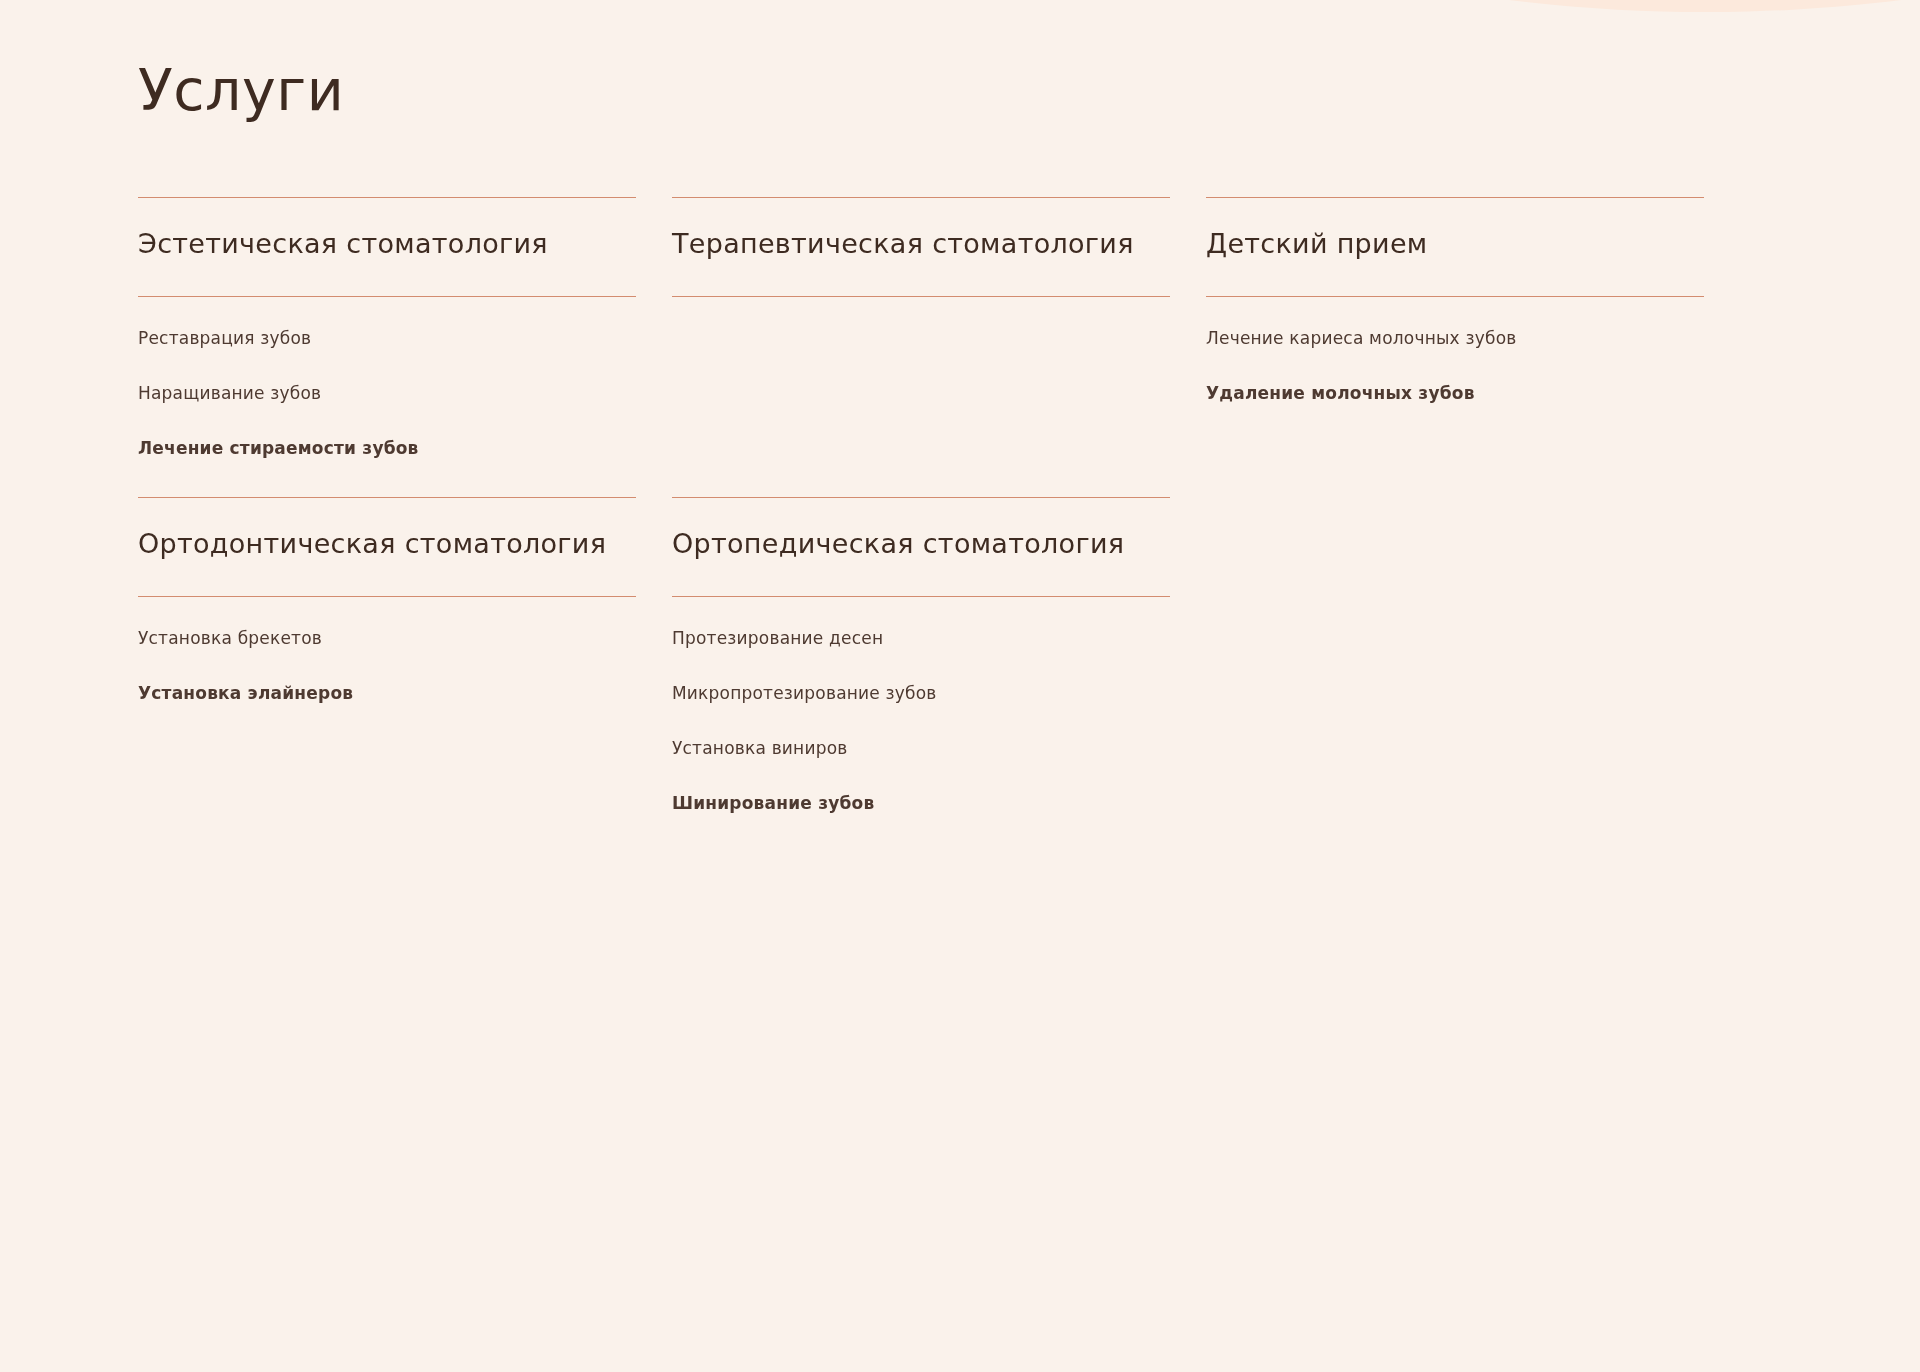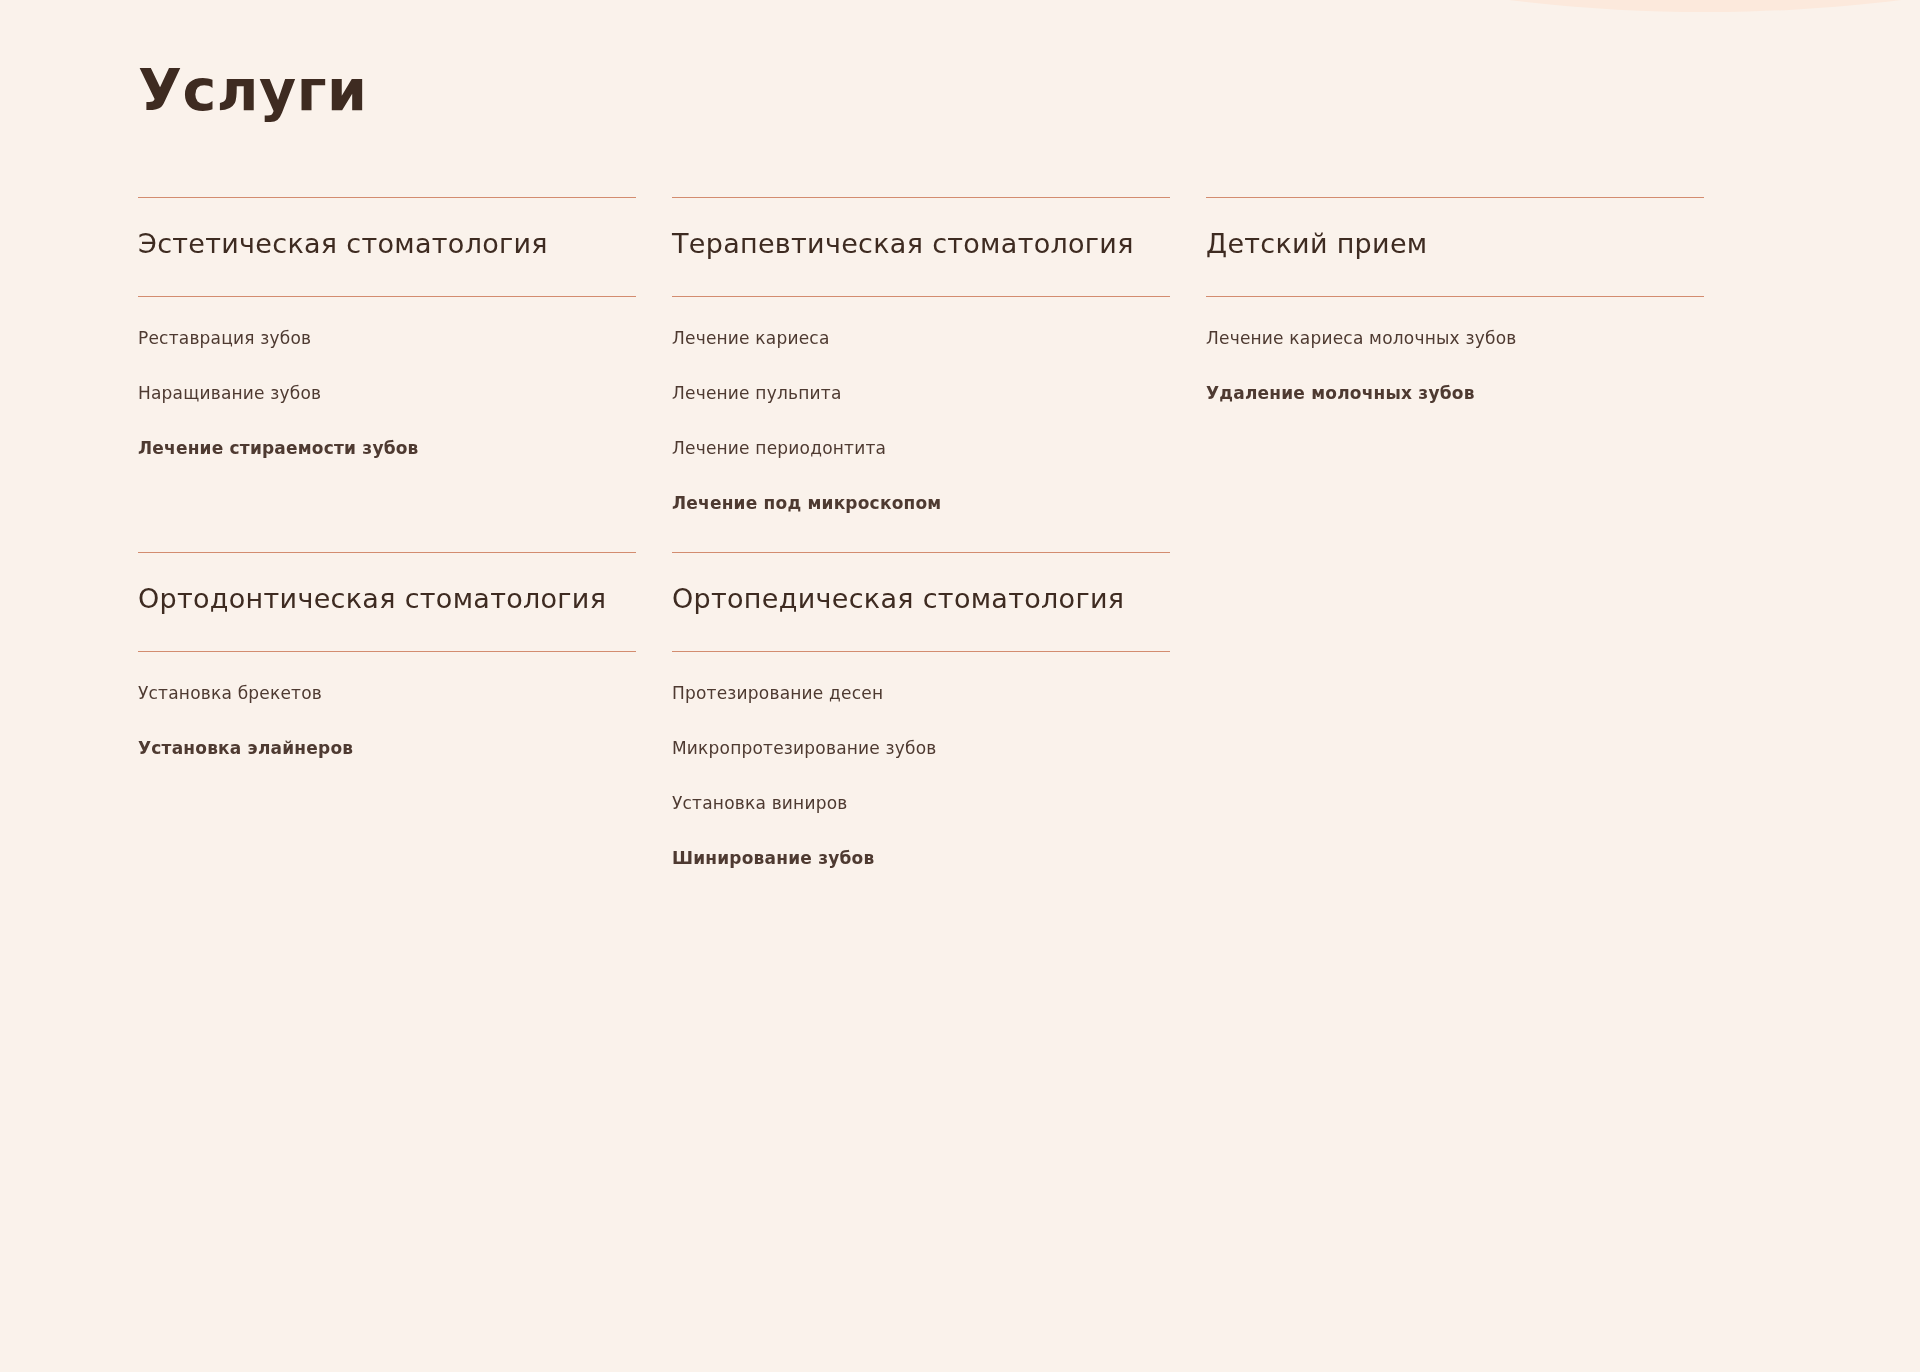--- a/index.html
+++ b/index.html
@@ -27,21 +27,21 @@
     background:var(--decor);
     pointer-events:none;
   }
   .content{
     position:relative;
     padding:58px 216px 0 138px;
   }
   h1.page-title{
     font-size:57px;
     line-height:64px;
-    font-weight:700;
+    font-weight:400;
     color:var(--heading);
     letter-spacing:0.5px;
   }
   .services-grid{
     margin-top:75px;
     display:grid;
     grid-template-columns:repeat(3,1fr);
     column-gap:51px;
     row-gap:81px;
     align-items:stretch;
@@ -92,27 +92,20 @@
     <li>Реставрация зубов</li>
           <li>Наращивание зубов</li>
           <li>Лечение стираемости зубов</li>
         </ul>
   </article>
 
   <article class="card">
     <div class="rule"></div>
     <h2 class="cat-title">Терапевтическая стоматология</h2>
     <div class="rule"></div>
-    <ul class="items">
-
-    <li>Лечение кариеса</li>
-          <li>Лечение пульпита</li>
-          <li>Лечение периодонтита</li>
-          <li>Лечение под микроскопом</li>
-        </ul>
   </article>
 
 
   <article class="card">
     <div class="rule"></div>
     <h2 class="cat-title">Детский прием</h2>
     <div class="rule"></div>
     <ul class="items">
 
     <li>Лечение кариеса молочных зубов</li>

